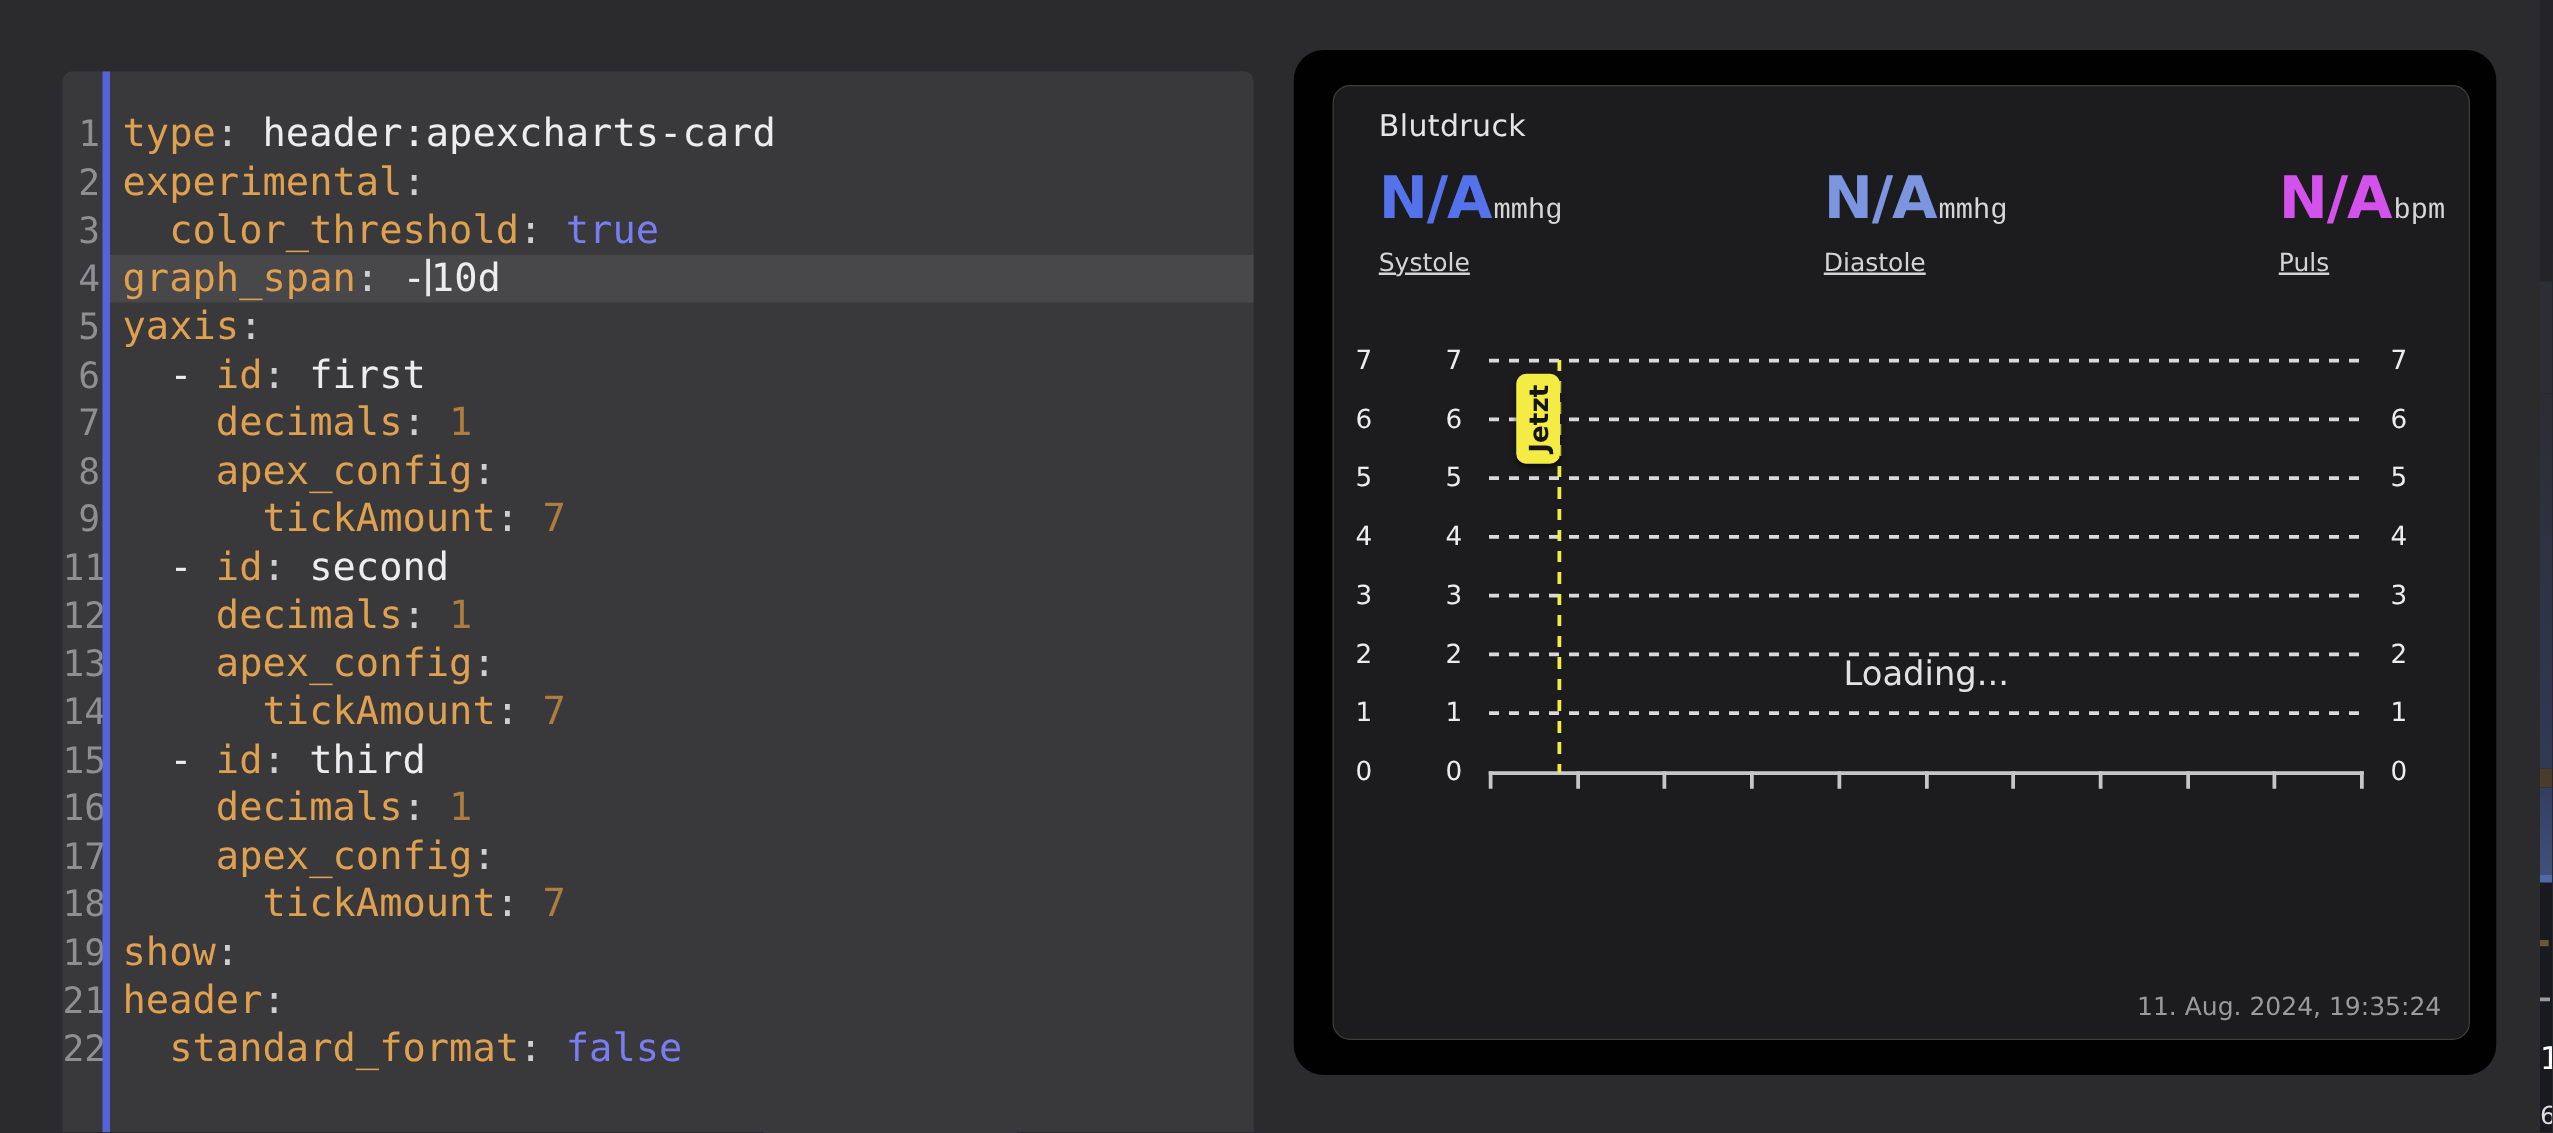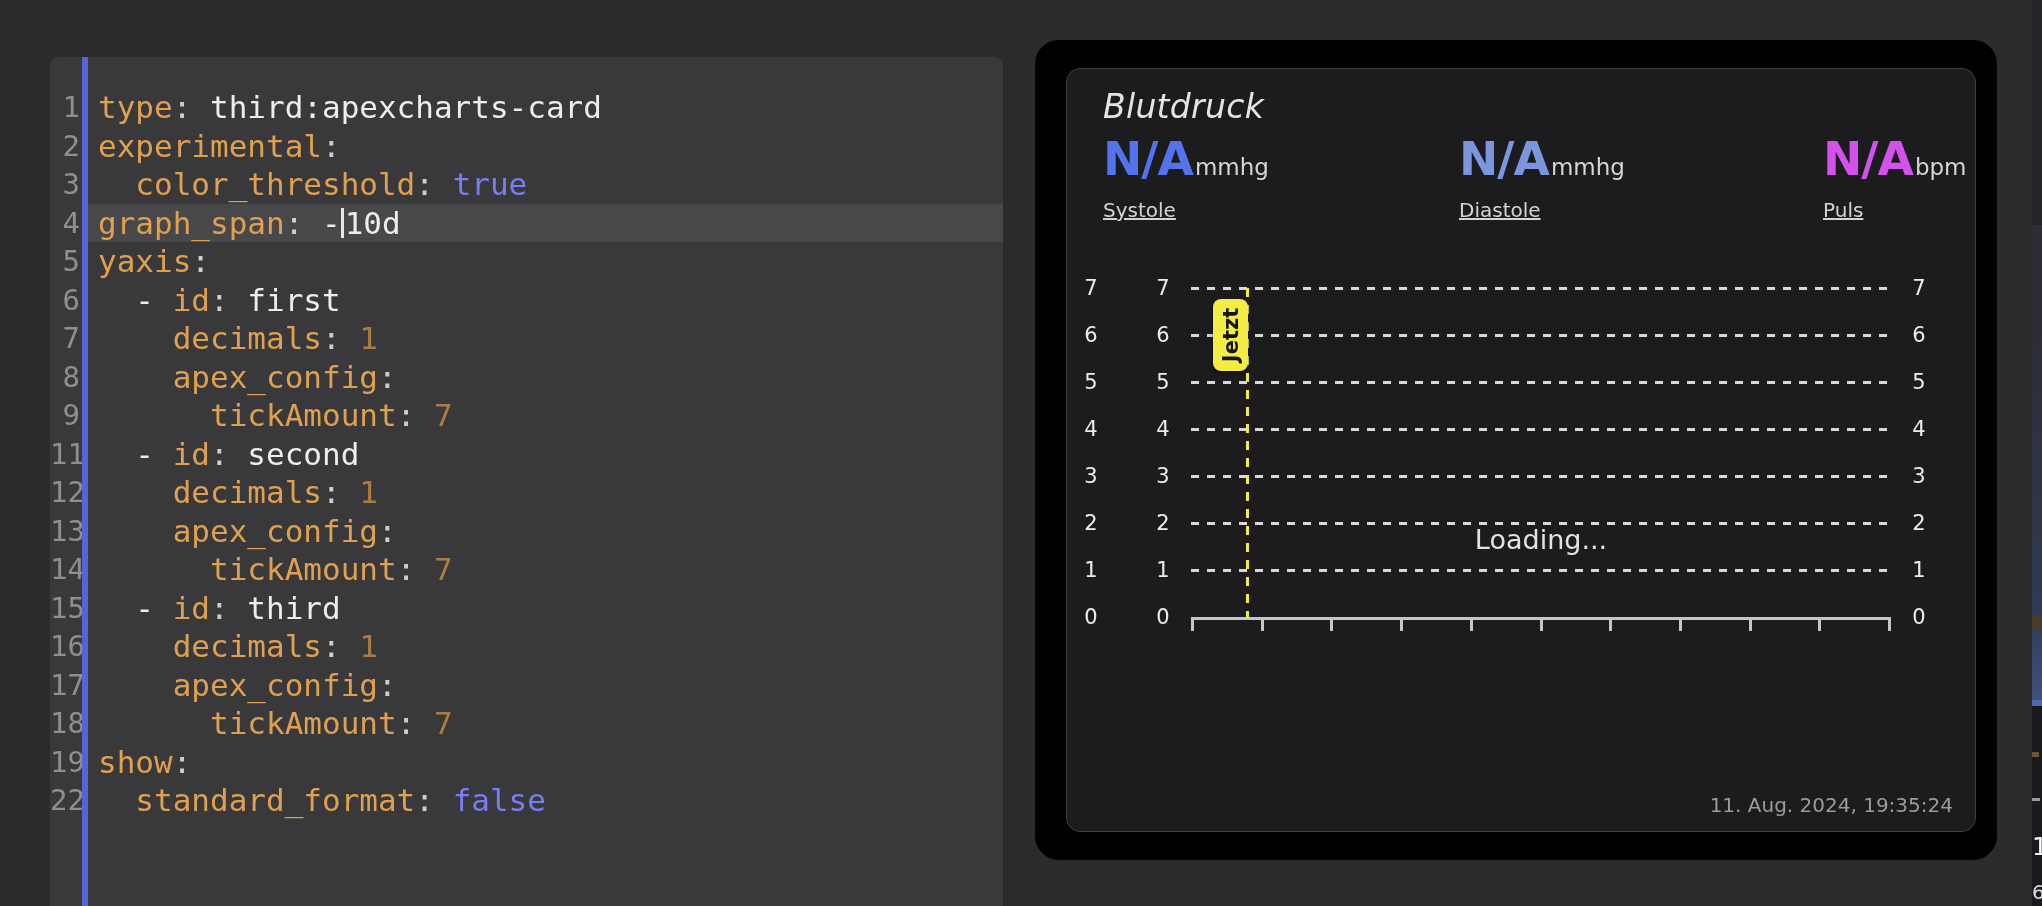--- a/index.html
+++ b/index.html
@@ -18,25 +18,25 @@
   .bluebar{position:absolute;left:32px;top:0;bottom:0;width:6px;background:#5564d8;}
   .tk-key{color:#dfa050;} .tk-p{color:#cfcfcf;} .tk-v{color:#ededed;}
   .tk-b{color:#7a7df0;} .tk-n{color:#ad7c3f;}
   .tk-cursor{display:inline-block;width:3px;height:30px;background:#e6e6e6;
              vertical-align:middle;margin:0 1px 0 0;transform:translateY(-2px);}
 
   
   .outer-card{position:absolute;left:1035px;top:40px;width:962px;height:820px;background:#010101;border-radius:24px;}
   .inner-card{position:absolute;left:31px;top:28px;width:910px;height:764px;background:#1c1c1e;
               border:1px solid #3f3f37;border-radius:14px;box-sizing:border-box;}
-  .cardtitle{position:absolute;left:36px;top:18px;font-size:33px;font-weight:500;color:#e4e4e4;letter-spacing:.3px;font-style:italic;}
+  .cardtitle{position:absolute;left:36px;top:18px;font-size:24px;font-weight:500;color:#e4e4e4;letter-spacing:.3px;}
   .state{position:absolute;top:66px;}
   .state .valrow{display:flex;align-items:baseline;}
   .state .val{font-size:47px;font-weight:700;line-height:1;letter-spacing:-1px;}
-  .state .unit{font-size:23px;color:#d6d6d6;margin-left:2px;}
+  .state .unit{font-size:23px;color:#d6d6d6;margin-left:2px;font-family:Liberation Mono, monospace;}
   .state .lbl{margin-top:16px;font-size:20px;color:#d4d4d4;text-decoration:underline;}
 
   
   .ylabel{position:absolute;width:60px;text-align:center;font-size:21px;color:#ececec;height:30px;line-height:30px;}
   .gridline{position:absolute;left:124px;width:700px;height:3px;
             background:repeating-linear-gradient(90deg,#d9d9d9 0 8px,transparent 8px 16px);}
   .xaxis{position:absolute;left:124px;top:548px;width:700px;height:3px;background:#c6c6c6;}
   .xtick{position:absolute;width:3px;height:14px;top:548px;background:#c6c6c6;}
   .nowline{position:absolute;left:179px;top:219px;width:3px;height:330px;
            background:repeating-linear-gradient(180deg,#f4ec45 0 9px,transparent 9px 17px);}
@@ -60,38 +60,39 @@
   .edge .g1{position:absolute;left:0;top:832px;font-size:25px;color:#fff;}
   .edge .g2{position:absolute;left:0;top:880px;font-size:20px;color:#ddd;}
 </style>
 </head>
 <body>
 
 <div id="screen">
 
   <div class="editor">
     <div class="lines">
-        <div class="code-row"><span class="ln">1</span><span class="codewrap"><span class="tk-key">type</span><span class="tk-p">: </span><span class="tk-v">third:apexcharts-card</span></span></div>
+        <div class="code-row"><span class="ln">1</span><span class="codewrap"><span class="tk-key">type</span><span class="tk-p">: </span><span class="tk-v">header:apexcharts-card</span></span></div>
         <div class="code-row"><span class="ln">2</span><span class="codewrap"><span class="tk-key">experimental</span><span class="tk-p">:</span></span></div>
         <div class="code-row"><span class="ln">3</span><span class="codewrap"><span class="tk-v">  </span><span class="tk-key">color_threshold</span><span class="tk-p">: </span><span class="tk-b">true</span></span></div>
         <div class="code-row active"><span class="ln">4</span><span class="codewrap"><span class="tk-key">graph_span</span><span class="tk-p">: </span><span class="tk-v">-</span><span class="tk-cursor"></span><span class="tk-v">10d</span></span></div>
         <div class="code-row"><span class="ln">5</span><span class="codewrap"><span class="tk-key">yaxis</span><span class="tk-p">:</span></span></div>
         <div class="code-row"><span class="ln">6</span><span class="codewrap"><span class="tk-v">  - </span><span class="tk-key">id</span><span class="tk-p">: </span><span class="tk-v">first</span></span></div>
         <div class="code-row"><span class="ln">7</span><span class="codewrap"><span class="tk-v">    </span><span class="tk-key">decimals</span><span class="tk-p">: </span><span class="tk-n">1</span></span></div>
         <div class="code-row"><span class="ln">8</span><span class="codewrap"><span class="tk-v">    </span><span class="tk-key">apex_config</span><span class="tk-p">:</span></span></div>
         <div class="code-row"><span class="ln">9</span><span class="codewrap"><span class="tk-v">      </span><span class="tk-key">tickAmount</span><span class="tk-p">: </span><span class="tk-n">7</span></span></div>
         <div class="code-row"><span class="ln">11</span><span class="codewrap"><span class="tk-v">  - </span><span class="tk-key">id</span><span class="tk-p">: </span><span class="tk-v">second</span></span></div>
         <div class="code-row"><span class="ln">12</span><span class="codewrap"><span class="tk-v">    </span><span class="tk-key">decimals</span><span class="tk-p">: </span><span class="tk-n">1</span></span></div>
         <div class="code-row"><span class="ln">13</span><span class="codewrap"><span class="tk-v">    </span><span class="tk-key">apex_config</span><span class="tk-p">:</span></span></div>
         <div class="code-row"><span class="ln">14</span><span class="codewrap"><span class="tk-v">      </span><span class="tk-key">tickAmount</span><span class="tk-p">: </span><span class="tk-n">7</span></span></div>
         <div class="code-row"><span class="ln">15</span><span class="codewrap"><span class="tk-v">  - </span><span class="tk-key">id</span><span class="tk-p">: </span><span class="tk-v">third</span></span></div>
         <div class="code-row"><span class="ln">16</span><span class="codewrap"><span class="tk-v">    </span><span class="tk-key">decimals</span><span class="tk-p">: </span><span class="tk-n">1</span></span></div>
         <div class="code-row"><span class="ln">17</span><span class="codewrap"><span class="tk-v">    </span><span class="tk-key">apex_config</span><span class="tk-p">:</span></span></div>
         <div class="code-row"><span class="ln">18</span><span class="codewrap"><span class="tk-v">      </span><span class="tk-key">tickAmount</span><span class="tk-p">: </span><span class="tk-n">7</span></span></div>
         <div class="code-row"><span class="ln">19</span><span class="codewrap"><span class="tk-key">show</span><span class="tk-p">:</span></span></div>
+        <div class="code-row"><span class="ln">21</span><span class="codewrap"><span class="tk-key">header</span><span class="tk-p">:</span></span></div>
         <div class="code-row"><span class="ln">22</span><span class="codewrap"><span class="tk-v">  </span><span class="tk-key">standard_format</span><span class="tk-p">: </span><span class="tk-b">false</span></span></div>
       </div>
     <div class="bluebar"></div>
   </div>
 
   <div class="outer-card">
     <div class="inner-card">
       <div class="cardtitle">Blutdruck</div>
 
       <div>

